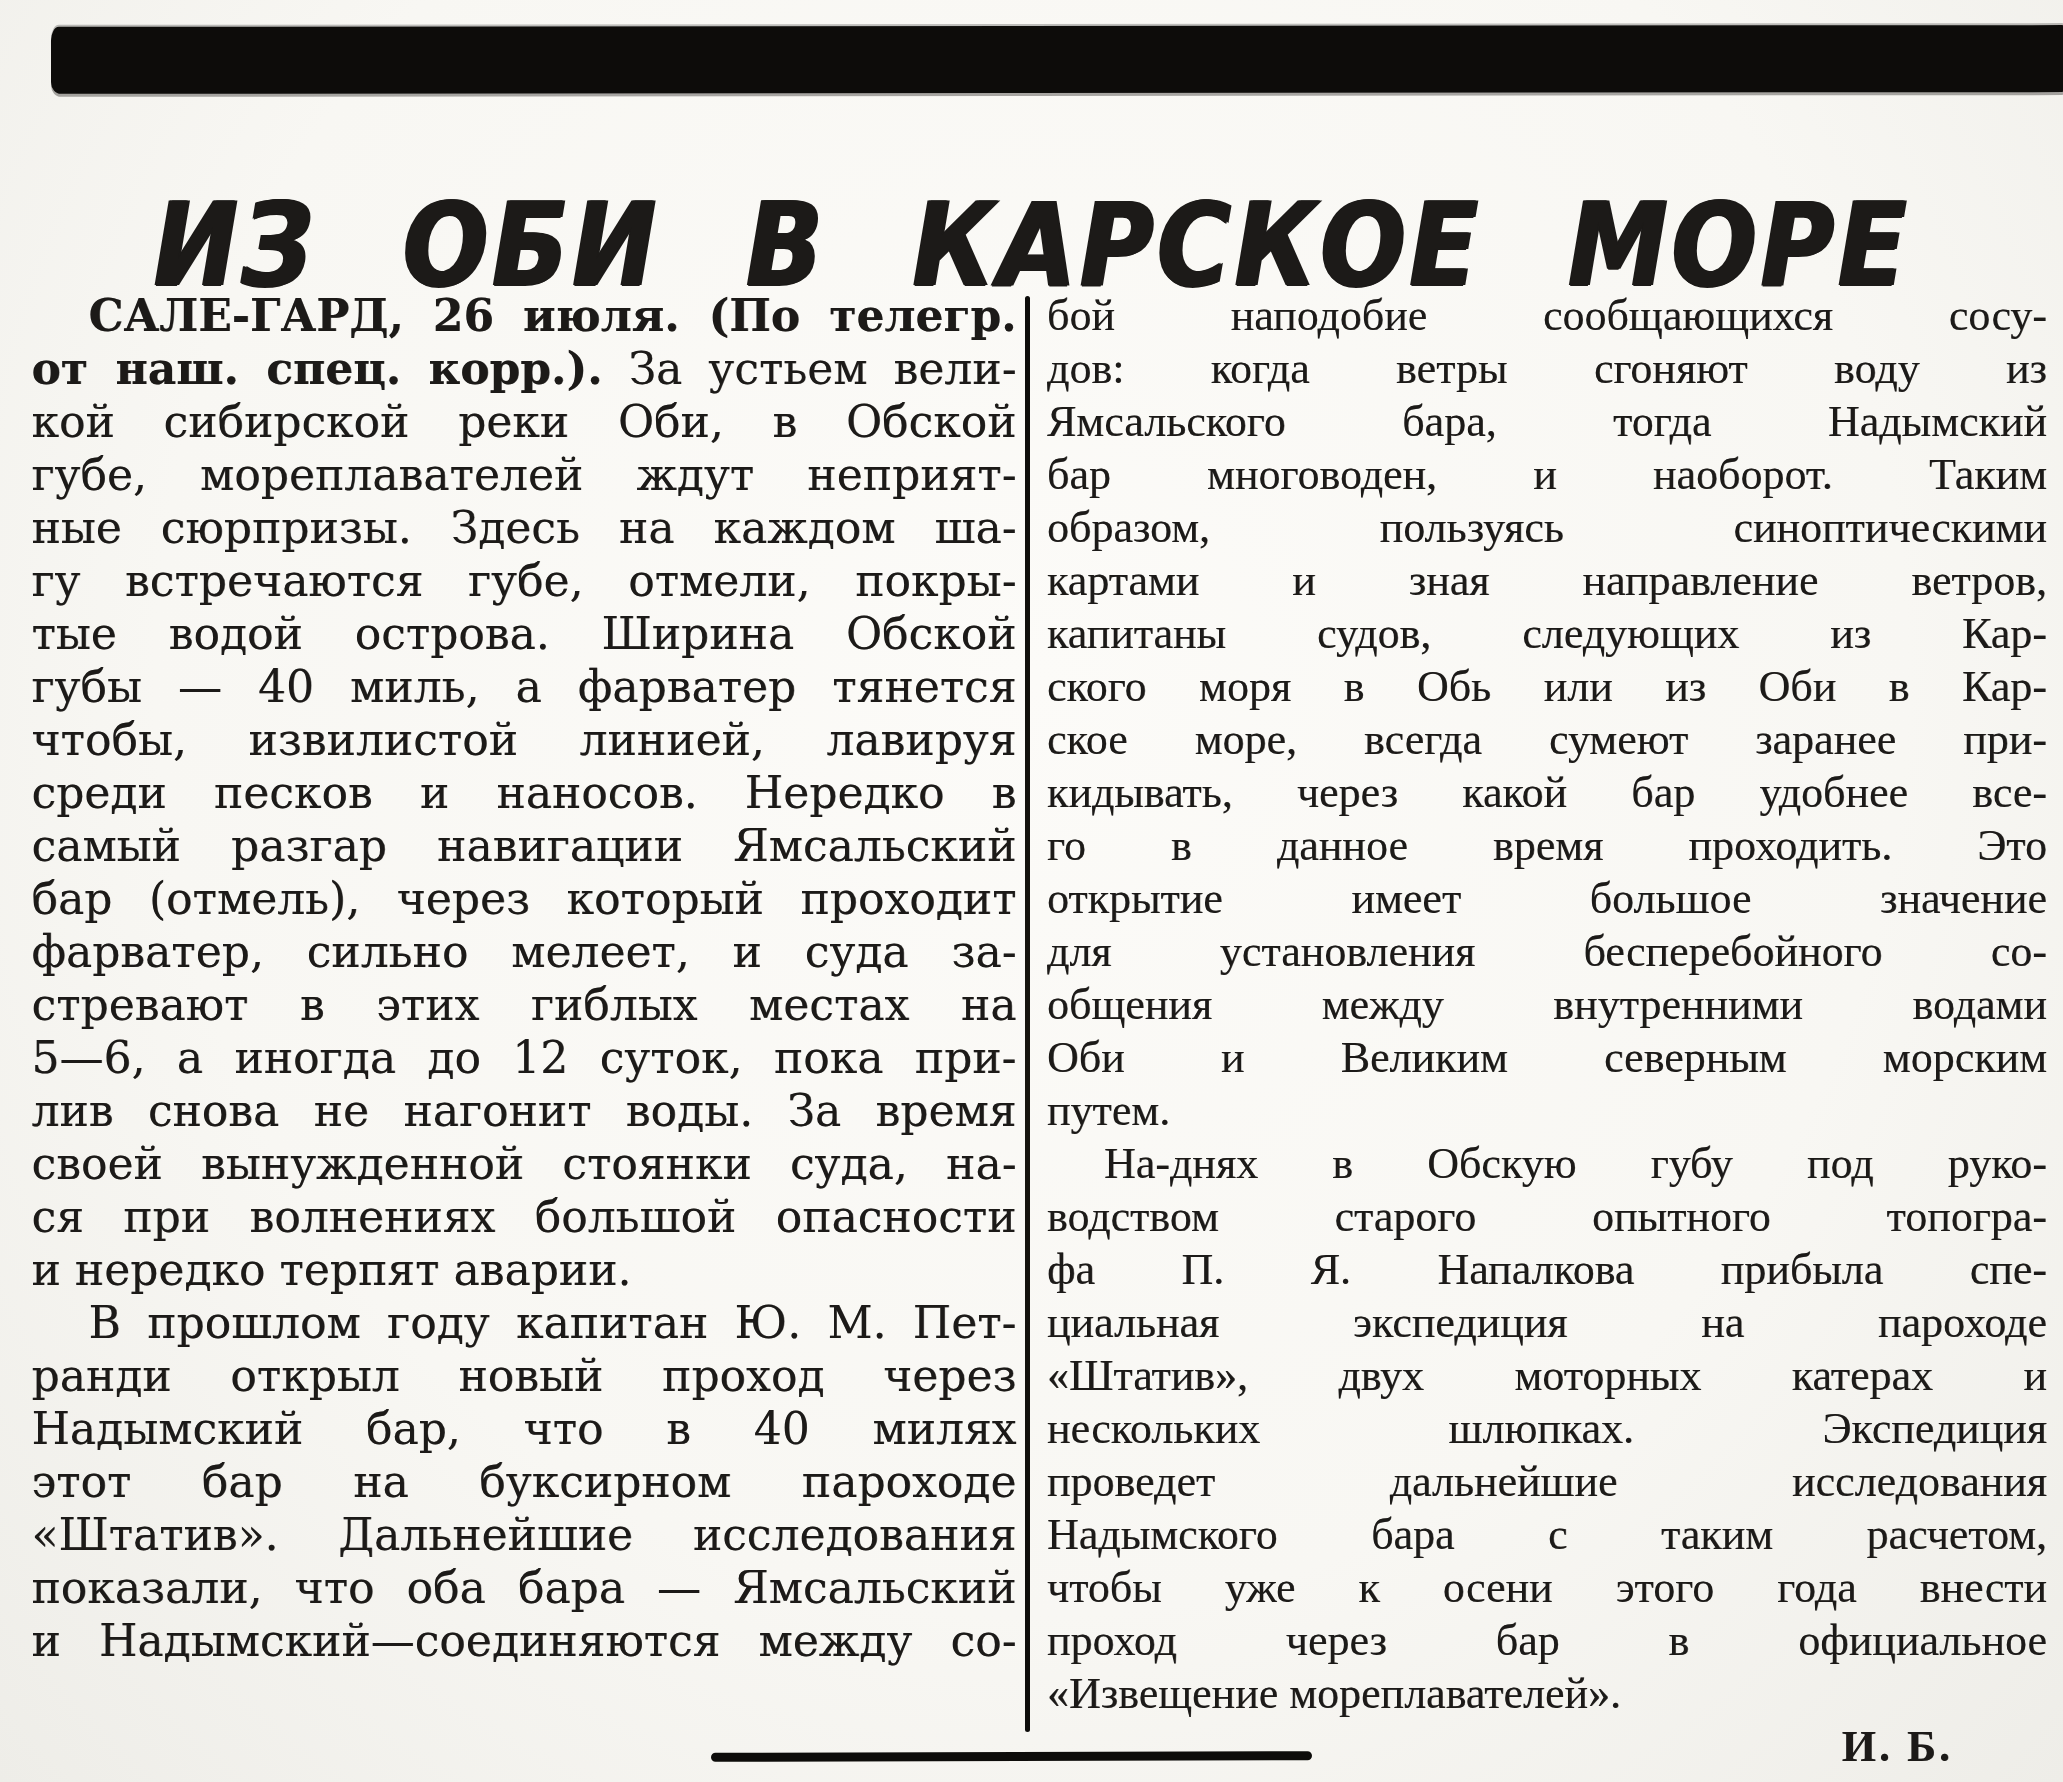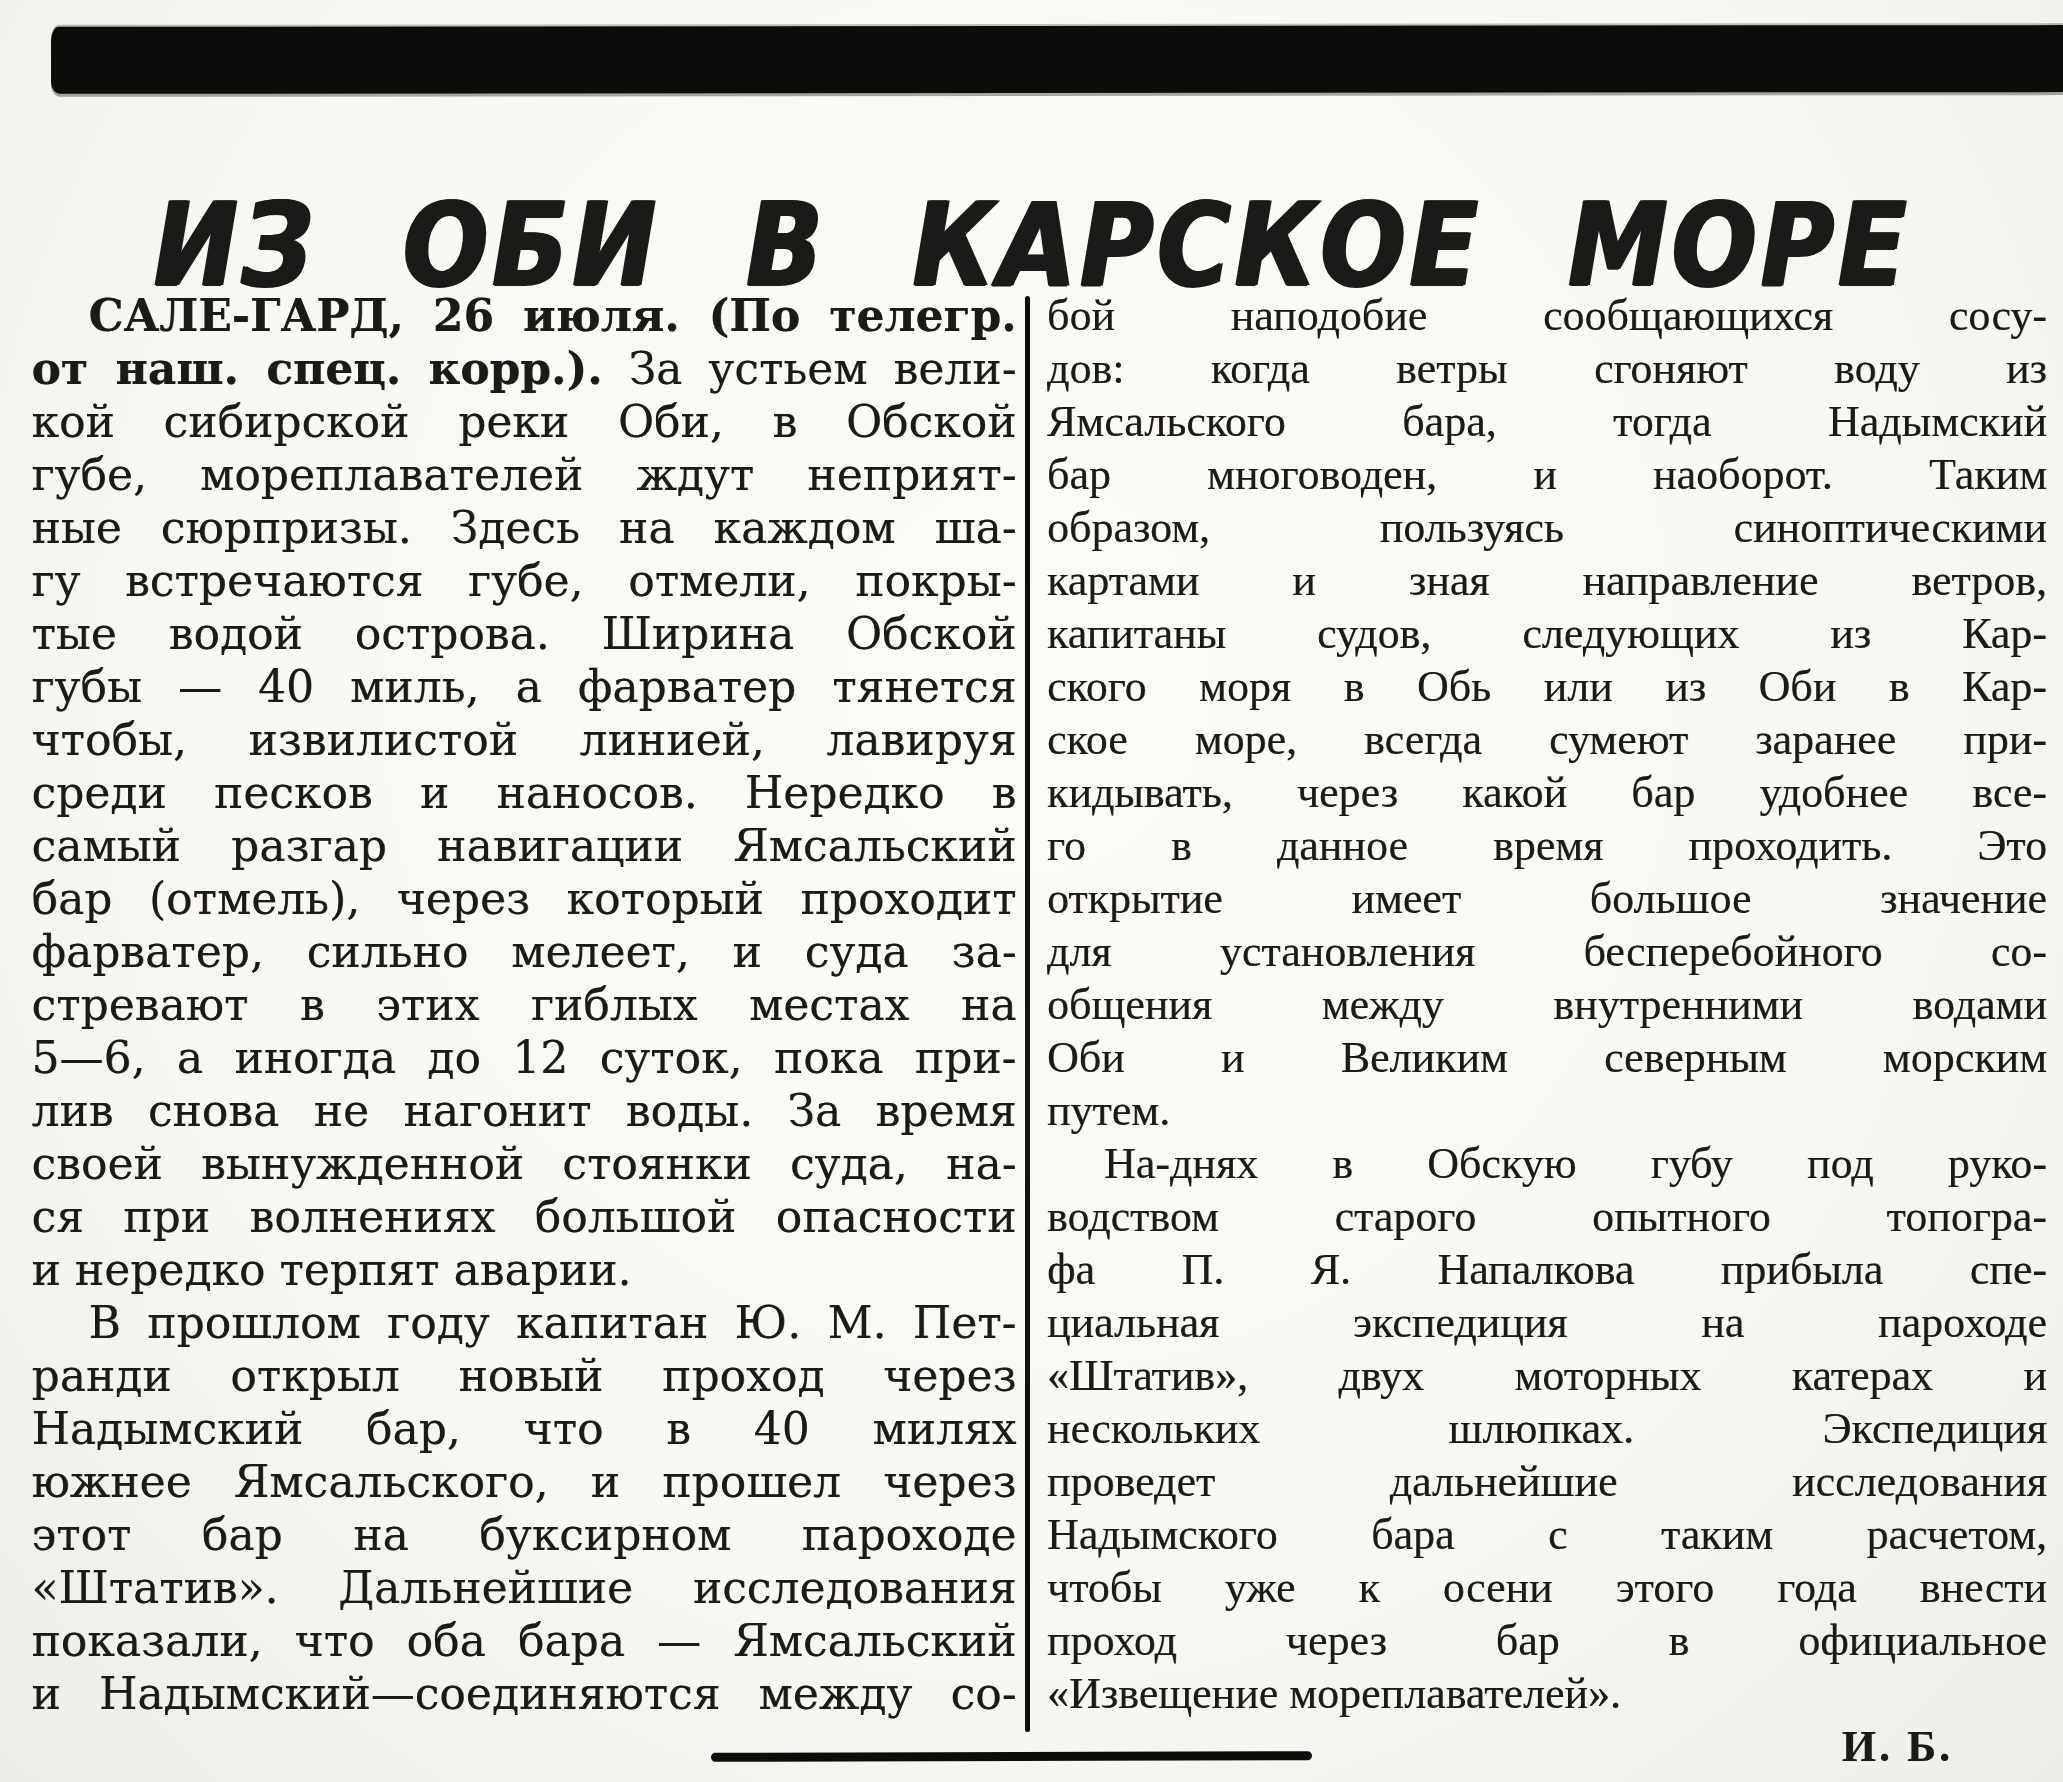--- a/index.html
+++ b/index.html
@@ -78,21 +78,20 @@
     <div class="tl">фарватер, сильно мелеет, и суда за-</div>
     <div class="tl">стревают в этих гиблых местах на</div>
     <div class="tl">5—6, а иногда до 12 суток, пока при-</div>
     <div class="tl">лив снова не нагонит воды. За время</div>
     <div class="tl">своей вынужденной стоянки суда, на-</div>
     <div class="tl">ся при волнениях большой опасности</div>
     <div class="tl noj">и нередко терпят аварии.</div>
     <div class="tl ind">В прошлом году капитан Ю. М. Пет-</div>
     <div class="tl">ранди открыл новый проход через</div>
     <div class="tl">Надымский бар, что в 40 милях</div>
-    <div class="tl">южнее Ямсальского, и прошел через</div>
     <div class="tl">этот бар на буксирном пароходе</div>
     <div class="tl">«Штатив». Дальнейшие исследования</div>
     <div class="tl">показали, что оба бара — Ямсальский</div>
     <div class="tl">и Надымский—соединяются между со-</div>
   </div>
 
 <div class="col-divider"></div>
 
 <div class="col col-right">
     <div class="tl">бой наподобие сообщающихся сосу-</div>

